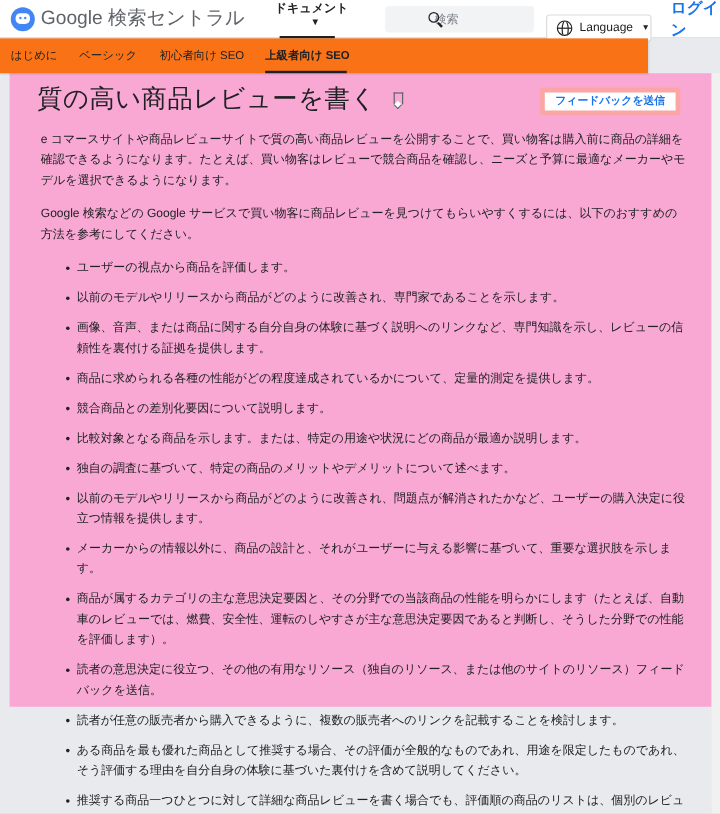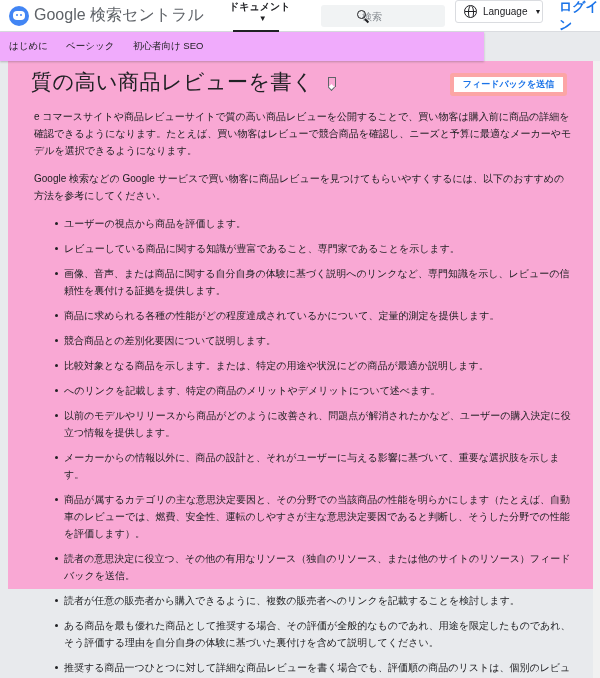--- a/index.html
+++ b/index.html
@@ -19,29 +19,29 @@
   .nav-docs .caret { margin-left: 6px; font-size: 8px; }
   .nav-docs::after { content: ""; position: absolute; left: 4px; bottom: 0; width: 46px; height: 2px; background: #202124; }
 
   .search { position: absolute; left: 321px; top: 5px; width: 124px; height: 22px; background: #f1f3f4; border-radius: 3px; display: flex; align-items: center; padding-left: 28px; }
   .search-icon { width: 14px; height: 14px; margin-left: 7px; position: relative; }
   .search-icon::before { content: ""; position: absolute; left: 1px; top: 1px; width: 7px; height: 7px; border: 1.6px solid #202124; border-radius: 50%; }
   .search-icon::after { content: ""; position: absolute; left: 9px; top: 9px; width: 5px; height: 1.6px; background: #202124; transform: rotate(45deg); transform-origin: left center; }
   .search input { border: none; background: transparent; font-size: 10px; color: #80868b; margin-left: 6px; width: 90px; outline: none; font-family: "Liberation Sans", sans-serif; }
   .search input::placeholder { color: #80868b; }
 
-  .lang { position: absolute; left: 455px; top: 0; width: 88px; height: 23px; border: 1px solid #dadce0; border-radius: 3px; background: #fff; display: flex; align-items: center; font-size: 10px; color: #202124; }
+  .lang { position: absolute; left: 455px; top: 12px; width: 88px; height: 23px; border: 1px solid #dadce0; border-radius: 3px; background: #fff; display: flex; align-items: center; font-size: 10px; color: #202124; }
   .globe-icon { width: 13px; height: 13px; border: 1.4px solid #202124; border-radius: 50%; margin-left: 8px; margin-right: 6px; position: relative; overflow: hidden; }
   .globe-icon::before { content: ""; position: absolute; left: 3px; top: -1px; width: 4px; height: 13px; border: 1.2px solid #202124; border-radius: 50%; }
   .globe-icon::after { content: ""; position: absolute; left: 0; top: 4.5px; width: 13px; height: 1.2px; background: #202124; }
   .lang .caret { margin-left: 7px; font-size: 7px; }
 
   .login { position: absolute; left: 559px; top: 0; height: 32px; display: flex; align-items: center; font-size: 13px; color: #1a73e8; font-weight: bold; }
 
-  .subnav { position: absolute; left: 0; top: 32px; width: 484px; height: 29px; background: #f0abfc; box-shadow: 0 1px 2px rgba(60,64,67,.3); display: flex; align-items: center; z-index: 2; padding-left: 26px; }
+  .subnav { position: absolute; left: 0; top: 32px; width: 540px; height: 29px; background: #f97316; box-shadow: 0 1px 2px rgba(60,64,67,.3); display: flex; align-items: center; z-index: 2; padding-left: 26px; }
   .subnav .tab { font-size: 9.5px; color: #202124; margin-right: 0; position: absolute; top: 0; height: 29px; display: flex; align-items: center; white-space: nowrap; }
   .subnav .tab.active { font-weight: bold; }
   .subnav .tab.active::after { content: ""; position: absolute; left: 0; right: 2px; bottom: 0; height: 2px; background: #202124; }
 
   .page { position: absolute; left: 8px; top: 61px; width: 585px; height: 528px; background: #f9a8d4; }
   .scrollbar { position: absolute; right: 0; top: 61px; width: 7px; height: 617px; background: #f1f1f1; }
 
   .title-row { position: absolute; left: 23px; top: 7px; display: flex; align-items: center; }
   .title { font-size: 21px; font-weight: normal; color: #202124; letter-spacing: 0.5px; white-space: nowrap; }
   .bookmark-icon { width: 8px; height: 10px; border: 1.3px solid #5f6368; border-bottom: none; margin-left: 14px; position: relative; }
@@ -78,40 +78,41 @@
     <span>Language</span>
     <span class="caret">▼</span>
   </div>
   <a class="login">ログイン</a>
 </header>
 
 <nav class="subnav">
   <span class="tab" style="left:9px">はじめに</span>
   <span class="tab" style="left:66px">ベーシック</span>
   <span class="tab" style="left:133px">初心者向け SEO</span>
+  <span class="tab active" style="left:221px">上級者向け SEO</span>
 </nav>
 
 <main class="page">
   <div class="title-row">
     <h1 class="title">質の高い商品レビューを書く</h1>
     <span class="bookmark-icon"></span>
   </div>
   <button class="feedback">フィードバックを送信</button>
 
   <div class="content">
     <p>e コマースサイトや商品レビューサイトで質の高い商品レビューを公開することで、買い物客は購入前に商品の詳細を確認できるようになります。たとえば、買い物客はレビューで競合商品を確認し、ニーズと予算に最適なメーカーやモデルを選択できるようになります。</p>
     <p>Google 検索などの Google サービスで買い物客に商品レビューを見つけてもらいやすくするには、以下のおすすめの方法を参考にしてください。</p>
     <ul>
       <li>ユーザーの視点から商品を評価します。</li>
-      <li>レビューしている商品に関する知識が豊富であること、専門家であることを示します。</li>
+      <li>以前のモデルやリリースから商品がどのように改善され、専門家であることを示します。</li>
       <li>画像、音声、または商品に関する自分自身の体験に基づく説明へのリンクなど、専門知識を示し、レビューの信頼性を裏付ける証拠を提供します。</li>
       <li>商品に求められる各種の性能がどの程度達成されているかについて、定量的測定を提供します。</li>
       <li>競合商品との差別化要因について説明します。</li>
       <li>比較対象となる商品を示します。または、特定の用途や状況にどの商品が最適か説明します。</li>
-      <li>へのリンクを記載します、特定の商品のメリットやデメリットについて述べます。</li>
+      <li>独自の調査に基づいて、特定の商品のメリットやデメリットについて述べます。</li>
       <li>以前のモデルやリリースから商品がどのように改善され、問題点が解消されたかなど、ユーザーの購入決定に役立つ情報を提供します。</li>
       <li>メーカーからの情報以外に、商品の設計と、それがユーザーに与える影響に基づいて、重要な選択肢を示します。</li>
       <li>商品が属するカテゴリの主な意思決定要因と、その分野での当該商品の性能を明らかにします（たとえば、自動車のレビューでは、燃費、安全性、運転のしやすさが主な意思決定要因であると判断し、そうした分野での性能を評価します）。</li>
       <li>読者の意思決定に役立つ、その他の有用なリソース（独自のリソース、または他のサイトのリソース）フィードバックを送信。</li>
       <li>読者が任意の販売者から購入できるように、複数の販売者へのリンクを記載することを検討します。</li>
       <li>ある商品を最も優れた商品として推奨する場合、その評価が全般的なものであれ、用途を限定したものであれ、そう評価する理由を自分自身の体験に基づいた裏付けを含めて説明してください。</li>
       <li>推奨する商品一つひとつに対して詳細な商品レビューを書く場合でも、評価順の商品のリストは、個別のレビューを参照しなくても十分に有用な内容になっていなければなりません。</li>
     </ul>
 
   </div>

